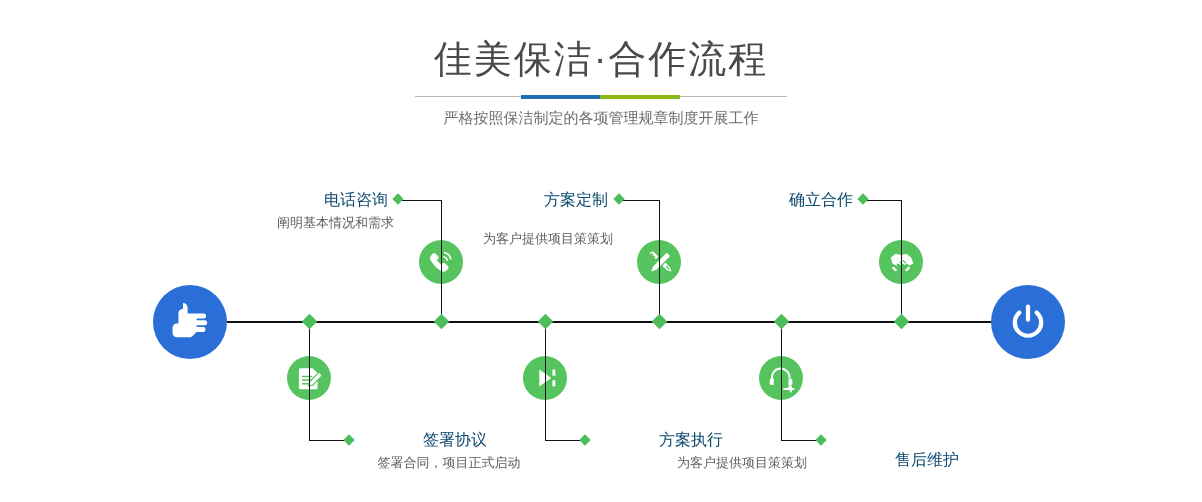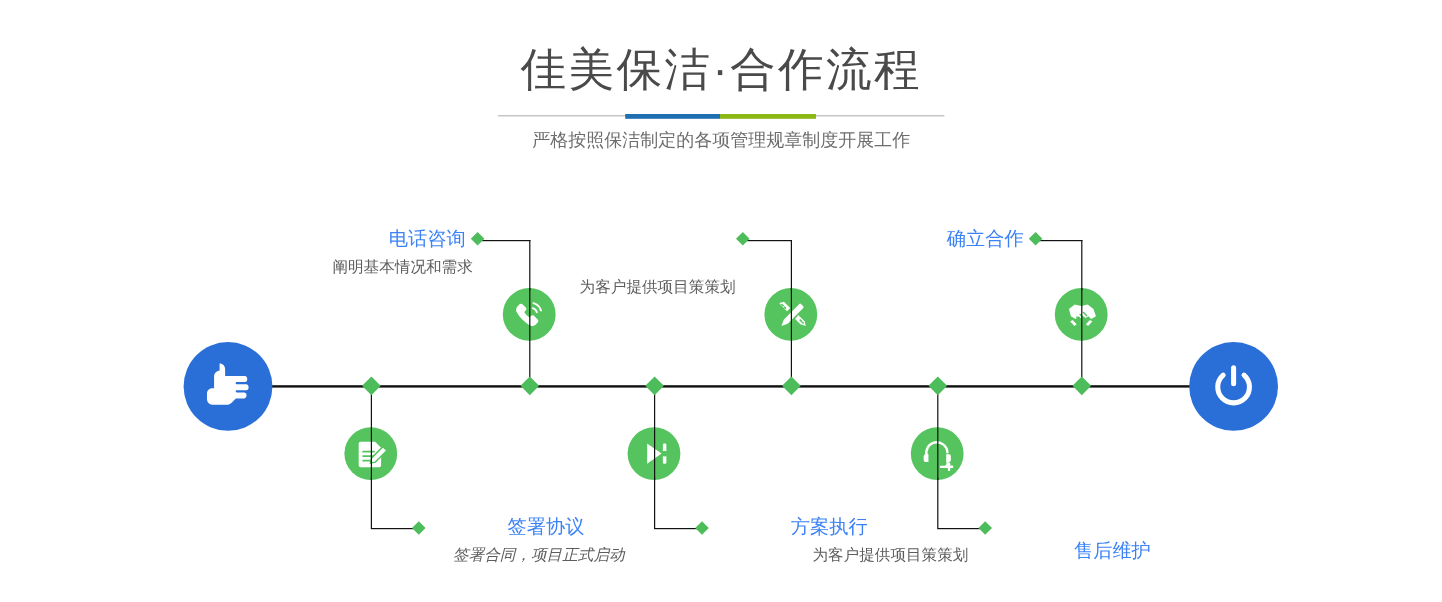--- a/index.html
+++ b/index.html
@@ -48,21 +48,21 @@
   .diamond{
     position:absolute;width:11px;height:11px;background:#4dbd5b;
     transform:rotate(45deg);
   }
 
   .stem{position:absolute;background:#111;width:1px;}
   .elbow-h{position:absolute;background:#111;height:1px;}
   .elbow-v{position:absolute;background:#111;width:1px;}
 
   .lbl-title{
-    position:absolute;font-size:16px;color:#3b82f6;line-height:22px;white-space:nowrap;
+    position:absolute;font-size:16px;color:#0c4a6e;line-height:22px;white-space:nowrap;
   }
   .lbl-sub{
     position:absolute;font-size:13px;color:#5d5d5d;line-height:20px;white-space:nowrap;
   }
   .lbl-right{text-align:right;}
   .lbl-left{text-align:center;}
 </style>
 </head>
 <body>
 
@@ -114,36 +114,37 @@
       <path fill="none" stroke="#55c45e" stroke-width="1.5" stroke-linecap="round" d="M15.6 20.4h9M15.6 24.1h9M15.6 27.8h6"></path>
       <path fill="#ffffff" stroke="#55c45e" stroke-width="1.2" d="M32.1 16.2l3.3 3.3-9.6 9.6-4.1.8.8-4.1z"></path>
     </svg>
   </div>
   <div class="stem" style="left:309px;top:322px;height:78px;"></div>
   <div class="diamond" style="left:304px;top:316px;"></div>
   <div class="elbow-v" style="left:309px;top:398px;height:42px;"></div>
   <div class="elbow-h" style="left:309px;top:440px;width:40px;"></div>
   <div class="diamond" style="left:345px;top:436px;width:8px;height:8px;"></div>
   <div class="lbl-title lbl-left" style="left:355px;top:429px;width:200px;">签署协议</div>
-  <div class="lbl-sub lbl-left" style="left:329px;top:453px;width:240px;font-style:italic;">签署合同，项目正式启动</div>
+  <div class="lbl-sub lbl-left" style="left:329px;top:453px;width:240px;">签署合同，项目正式启动</div>
 
   <div class="node" style="left:637px;top:240px;">
     <svg width="44" height="44" viewBox="0 0 44 44">
       <path fill="#ffffff" d="M28.9 11.8l3.3 3.3c.5.5.5 1.3 0 1.8L19.4 29.7l-5.2 1.9 1.9-5.2 12.8-12.8c.6-.5 1.4-.5 2 0z"></path>
       <path fill="#ffffff" d="M12.5 12.6l3.8-1.1 5.2 5.2-2.6 2.6-5.2-5.2z"></path>
       <path fill="none" stroke="#55c45e" stroke-width="1.3" d="M14.1 13.3l1.9 1.9M16.4 15.6l1.6 1.6"></path>
       <path fill="#ffffff" d="M28.2 22.6l5.2 5.2 1.1 3.8-4.5-1.3-4.4-4.4z"></path>
       <path fill="none" stroke="#55c45e" stroke-width="1.3" d="M29.4 26.3l1.9 1.9M31.5 28.4l1.2 1.2"></path>
     </svg>
   </div>
   <div class="stem" style="left:659px;top:240px;height:82px;"></div>
   <div class="diamond" style="left:654px;top:316px;"></div>
   <div class="elbow-v" style="left:659px;top:200px;height:42px;"></div>
   <div class="elbow-h" style="left:620px;top:200px;width:40px;"></div>
   <div class="diamond" style="left:615px;top:195px;width:8px;height:8px;"></div>
+  <div class="lbl-title lbl-right" style="left:420px;top:189px;width:188px;">方案定制</div>
   <div class="lbl-sub lbl-right" style="left:395px;top:213px;width:218px;margin-top:16px;">为客户提供项目策策划</div>
 
   <div class="node" style="left:523px;top:356px;">
     <svg width="44" height="44" viewBox="0 0 44 44">
       <path fill="#ffffff" d="M16.3 13.6l12 8.4-12 8.4z"></path>
       <rect fill="#ffffff" x="29.4" y="13.6" width="2.9" height="16.8" rx="1"></rect>
       <circle fill="#55c45e" cx="30.9" cy="22" r="2.4"></circle>
     </svg>
   </div>
   <div class="stem" style="left:545px;top:322px;height:78px;"></div>

